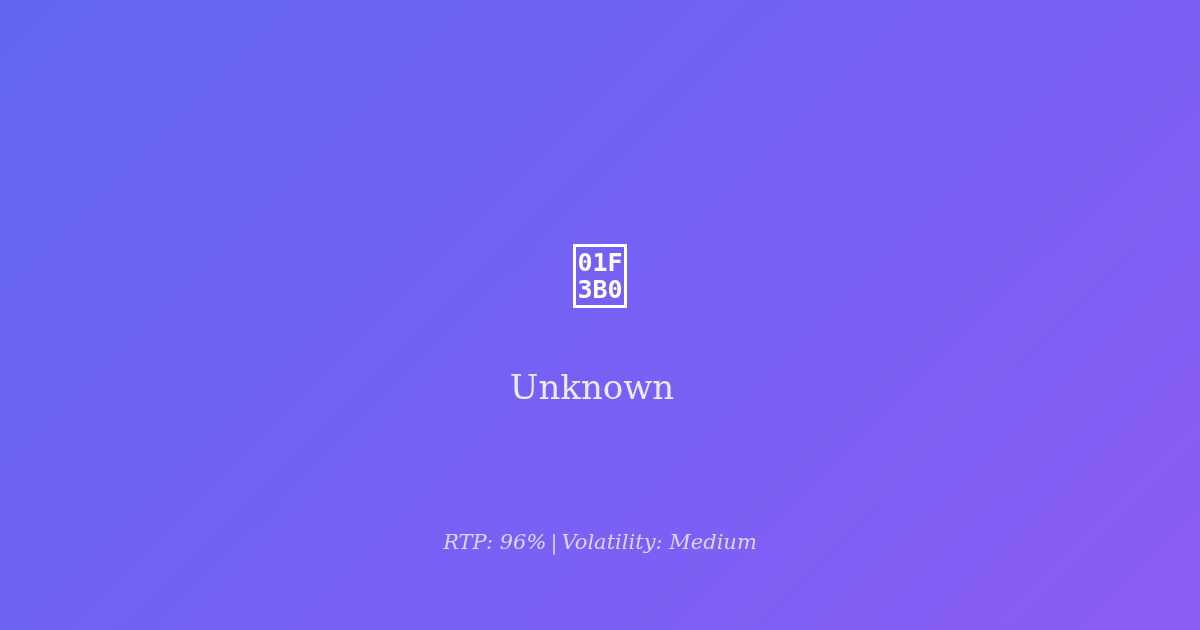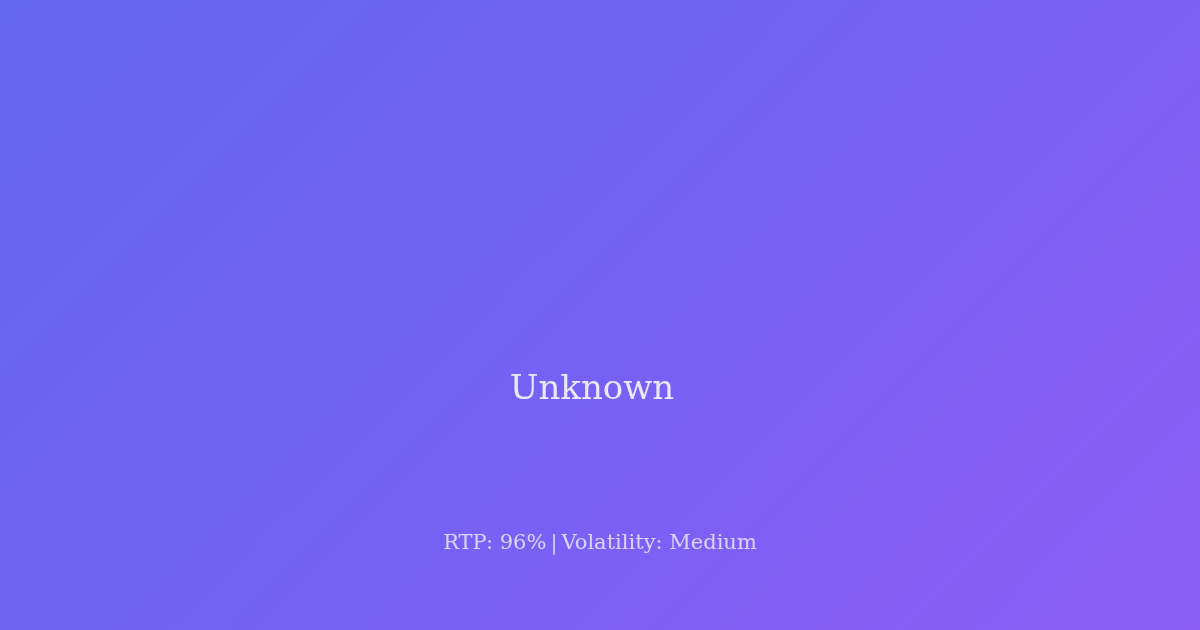--- a/index.html
+++ b/index.html
@@ -89,31 +89,36 @@
     top: 528px;
     left: 0;
     right: 0;
     text-align: center;
     font-family: "DejaVu Serif", "Liberation Serif", serif;
     font-weight: 400;
     font-size: 21px;
     line-height: 28px;
     color: rgba(255, 255, 255, 0.72);
     white-space: nowrap;
+    font-style: italic;
   }
   .stats-sep {
     padding: 0 4px;
   }
 </style>
 </head>
 <body>
 
 <div class="og-card">
 
   <div class="title-row">
+    <span class="tofu-glyph">
+      <span>01F</span>
+      <span>3B0</span>
+    </span>
   </div>
 
   <div class="card-subtitle">Unknown</div>
 
   <div class="card-stats">
     <span>RTP: 96%</span><span class="stats-sep">|</span><span>Volatility: Medium</span>
   </div>
 
 </div>
 

